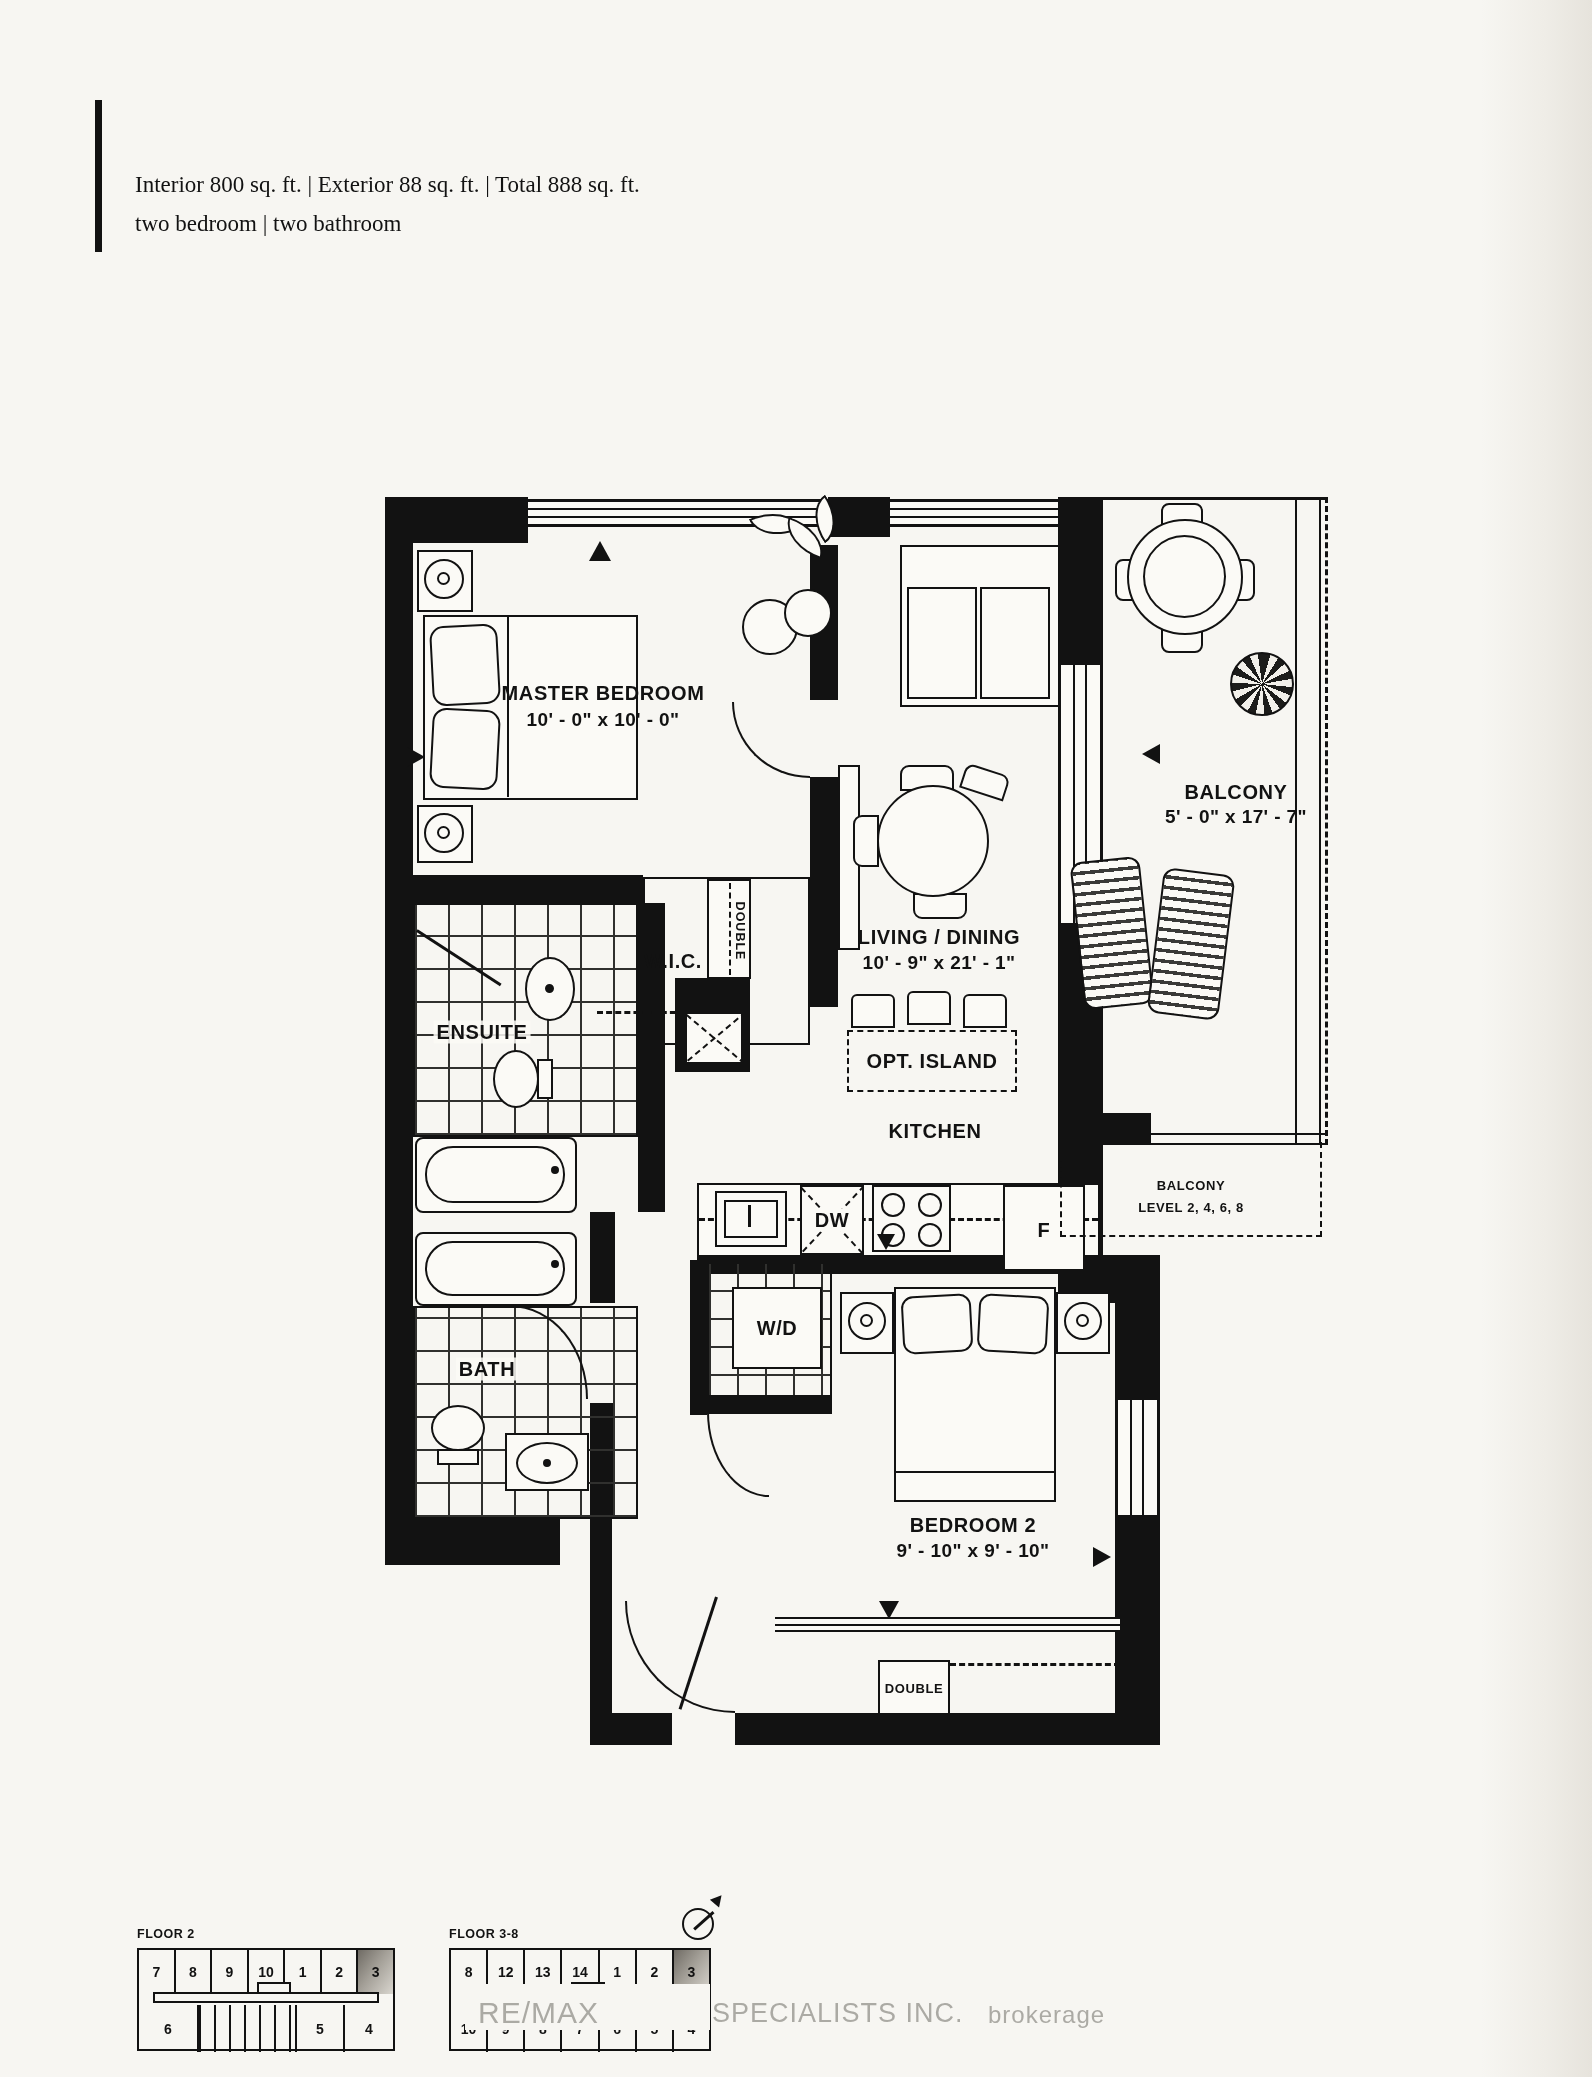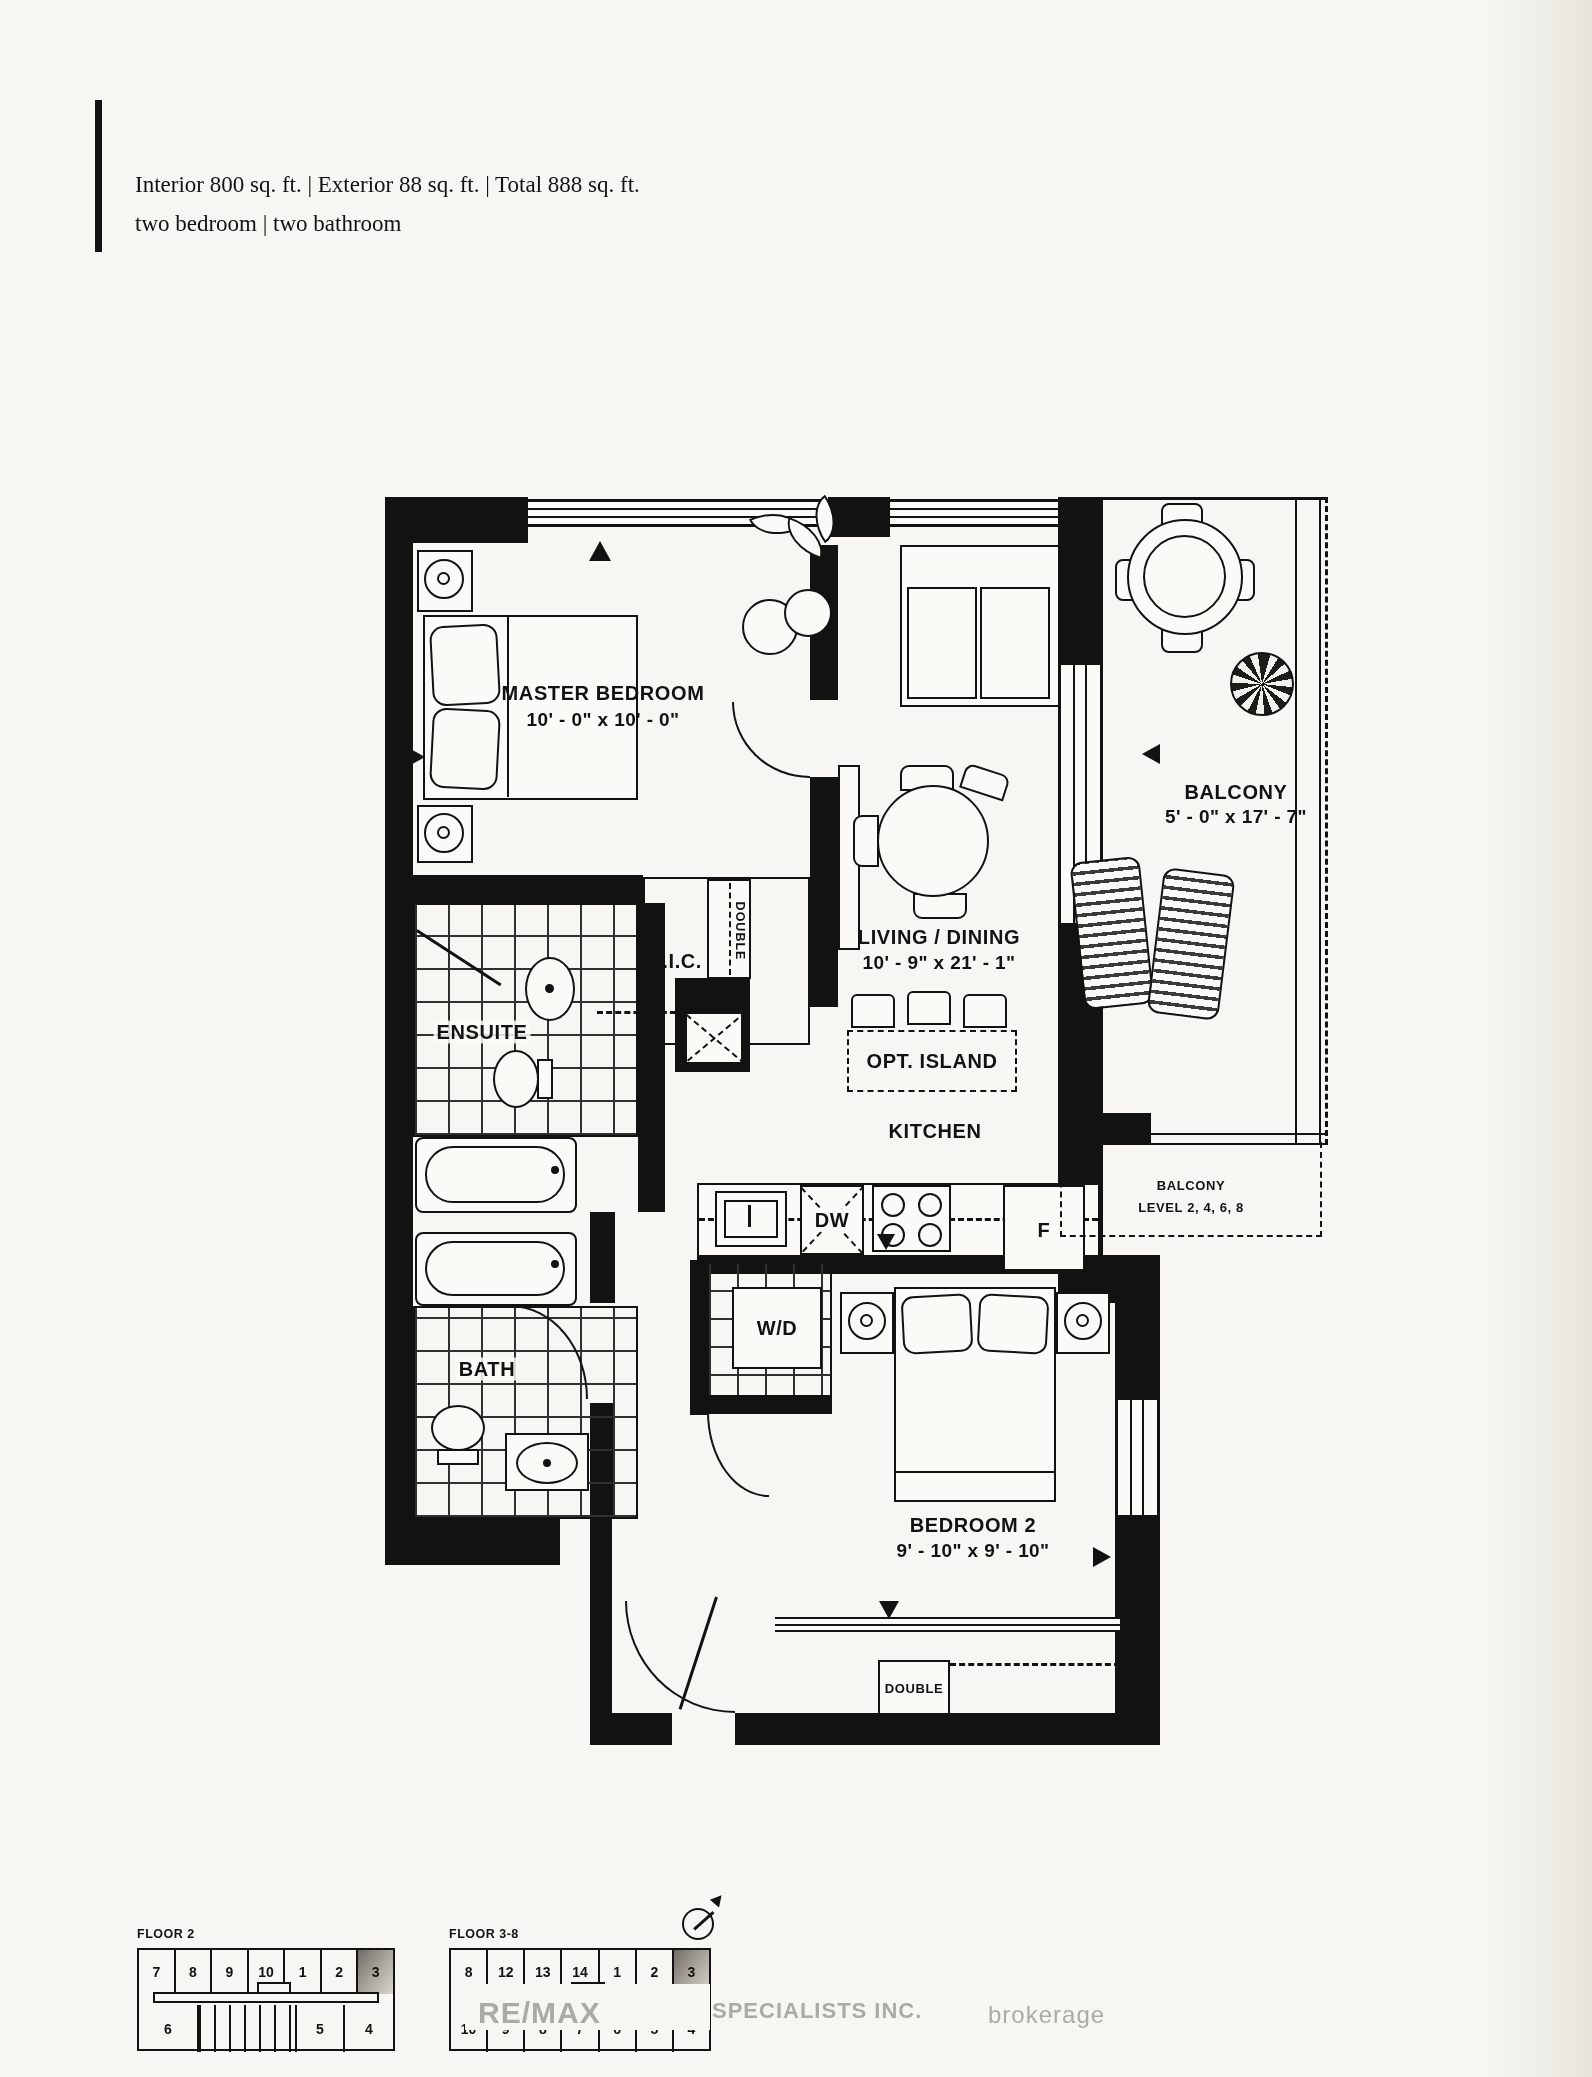--- a/index.html
+++ b/index.html
@@ -35,21 +35,21 @@
         background:repeating-linear-gradient(0deg,#fbfaf6 0 7px,#3a3a38 7px 10.5px)}
   .leaf{position:absolute;border:2px solid #121212;background:#fbfaf6;border-radius:0 100% 0 100%}
   .kpbox{position:absolute;border:2.5px solid #121212}
   .kprow{display:flex;height:44px}
   .kcell{flex:1;border-left:2px solid #121212;display:flex;align-items:center;justify-content:center;
          font:700 14px "Liberation Sans",sans-serif}
   .kcell:first-child{border-left:none}
   .hl{background:linear-gradient(125deg,#6f6b64 0%,#a39f97 45%,#d9d6cf 100%)}
   .kpcorr{position:relative;margin:0 14px;height:11px;border:2px solid #121212;background:#f7f6f2;top:-2px}
   .hatch{background:repeating-linear-gradient(90deg,#121212 0 2px,transparent 2px 15px)}
-  .wm{position:absolute;color:rgba(125,122,117,.62);font-weight:700;letter-spacing:1px}
+  .wm{position:absolute;color:rgba(125,122,117,.62);font-weight:400;letter-spacing:1px}
 </style>
 </head>
 <body>
 
 <div class="page">
 
   <div class="w" style="left:95px;top:100px;width:7px;height:152px"></div>
   <div class="abs" style="left:135px;top:172px;font:400 23px 'Liberation Serif',serif">Interior 800 sq. ft. | Exterior 88 sq. ft. | Total 888 sq. ft.</div>
   <div class="abs" style="left:135px;top:211px;font:400 23px 'Liberation Serif',serif">two bedroom | two bathroom</div>
 
@@ -290,16 +290,16 @@
       <div class="kcell">4</div>
     </div>
   </div>
 
   <div class="circle" style="left:682px;top:1908px;width:32px;height:32px;background:transparent"></div>
   <div class="line" style="left:694px;top:1928px;width:26px;height:2.5px;transform:rotate(-42deg);transform-origin:left center"></div>
   <div class="tri" style="left:712px;top:1894px;border-left:6px solid transparent;border-right:6px solid transparent;border-bottom:11px solid #121212;transform:rotate(40deg)"></div>
 
   <div class="abs" style="left:465px;top:1984px;width:245px;height:46px;background:#f7f6f2"></div>
   <div class="wm" style="left:478px;top:1996px;font-size:30px">RE/MAX</div>
-  <div class="wm" style="left:712px;top:1998px;font-size:22px">SPECIALISTS INC.</div>
+  <div class="wm" style="left:712px;top:1998px;font-size:27px">SPECIALISTS INC.</div>
   <div class="wm" style="left:988px;top:2001px;font-size:24px;font-weight:400">brokerage</div>
 
 </div>
 
 </body></html>

